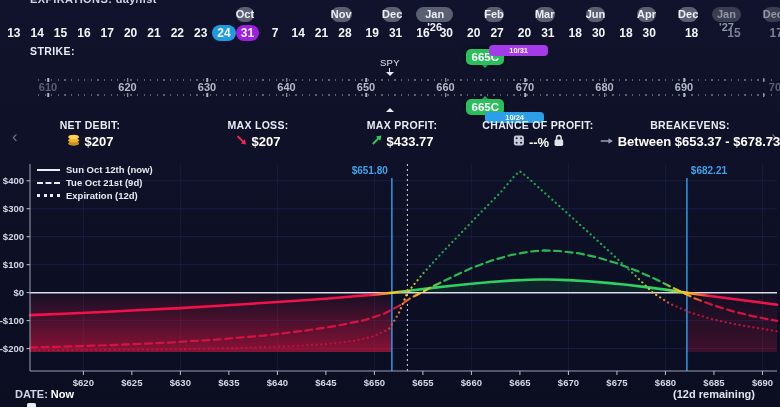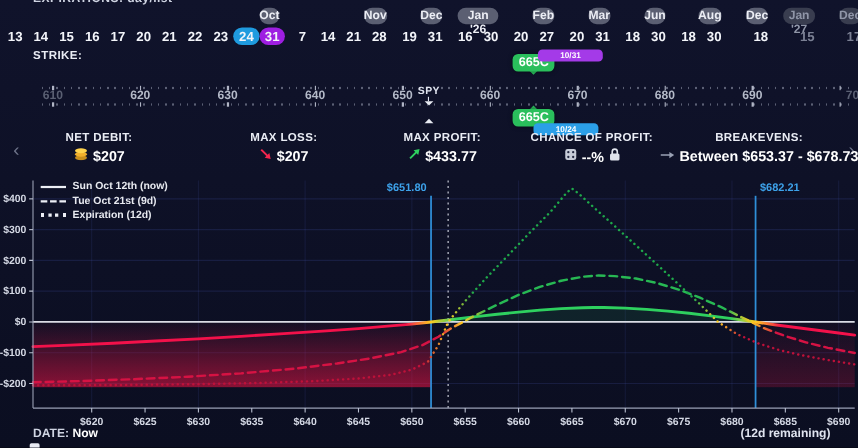--- a/index.html
+++ b/index.html
@@ -25,21 +25,21 @@
   .strike-label{position:absolute;top:45px;left:30px;font-size:10.5px;font-weight:bold;color:#e9ecf4;letter-spacing:.4px;}
   #ruler{position:absolute;top:78px;left:0;width:780px;height:20px;}
   .rdots{position:absolute;left:38px;right:4px;height:2px;
     background:repeating-linear-gradient(to right,#b9bfd2 0 1.3px,transparent 1.3px 6.6px);opacity:.45;}
   .rdots.r1{top:1px}.rdots.r2{top:16px}
   .rlabel{position:absolute;top:3px;transform:translateX(-50%);font-size:11px;color:#b4bac8;font-weight:600;}
   .rlabel.dim{color:#747a8c;opacity:.75;}
   .rtick{position:absolute;width:1.5px;height:3.5px;background:#cfd4e2;transform:translateX(-50%);opacity:.85;}
   .rtick.t1{top:0}.rtick.t2{top:15px}
   #spy{position:absolute;top:57px;transform:translateX(-50%);text-align:center;width:30px;}
-  #spy .spytxt{font-size:9.5px;font-weight:bold;color:#dfe3ee;letter-spacing:.3px;margin-top:20px;}
+  #spy .spytxt{font-size:9.5px;font-weight:normal;color:#dfe3ee;letter-spacing:.3px;}
   #spy .stem{width:1px;height:4px;background:#dfe3ee;margin:0 auto;}
   .arr-dn{width:0;height:0;border:4px solid transparent;border-top-color:#e8ebf2;margin:0 auto;}
   .arr-up{width:0;height:0;border:4px solid transparent;border-bottom-color:#e8ebf2;margin:0 auto;}
   #spy-up{position:absolute;top:104px;transform:translateX(-50%);}
   .badge-stack{position:absolute;transform:translateX(-50%);width:40px;}
   #badge-upper{top:49px;}
   #badge-lower{top:92px;}
   .bchip{position:absolute;font-size:7.5px;font-weight:bold;color:#fff;border-radius:4px;padding:1px 20px;line-height:9px;z-index:3;}
   #badge-upper .bchip{top:-4px;left:24px;}
   #badge-lower .bchip{top:20px;left:20px;}
@@ -55,21 +55,21 @@
   
   #chart{position:absolute;top:0;left:0;width:780px;height:407px;}
   #legend{position:absolute;top:163px;left:37px;}
   .lrow{display:flex;align-items:center;height:13px;}
   .lsample{width:23px;margin-right:6px;border-top:2px solid #eceef5;}
   .lsample.dashed{border-top-style:dashed;}
   .lsample.dotted{border-top-style:dotted;border-top-width:3px;}
   .ltext{font-size:9.5px;font-weight:600;color:#e8eaf0;}
   svg text{font-family:"Liberation Sans",sans-serif;}
   
-  .foot-date{position:absolute;left:30px;top:388px;font-size:11px;font-weight:bold;}
+  .foot-date{position:absolute;left:15px;top:388px;font-size:11px;font-weight:bold;}
   .foot-date .k{color:#cfd4e2;} .foot-date .v{color:#fff;}
   .foot-rem{position:absolute;right:25px;top:388px;font-size:11px;font-weight:600;color:#dfe3ee;margin-left:10px;}
   .slider-handle{position:absolute;left:27px;top:403px;width:9px;height:5px;background:#e8eaf2;border-radius:1.5px;}
 </style>
 </head>
 <body>
 
 <div id="scene">
 
   <div class="top-clip">
@@ -131,21 +131,21 @@
         </div>
       </div>
       <div class="mgroup" style="flex: 2 1 50px;">
         <div class="mpill">Jun</div>
         <div class="mdays">
           <div class="day"><span class="num">18</span></div>
           <div class="day"><span class="num">30</span></div>
         </div>
       </div>
       <div class="mgroup" style="flex: 2 1 50px;">
-        <div class="mpill">Aug</div>
+        <div class="mpill">Apr</div>
         <div class="mdays">
           <div class="day"><span class="num">18</span></div>
           <div class="day"><span class="num">30</span></div>
         </div>
       </div>
       <div class="mgroup" style="flex: 1 1 41px;">
         <div class="mpill">Dec</div>
         <div class="mdays">
           <div class="day"><span class="num">18</span></div>
         </div>

